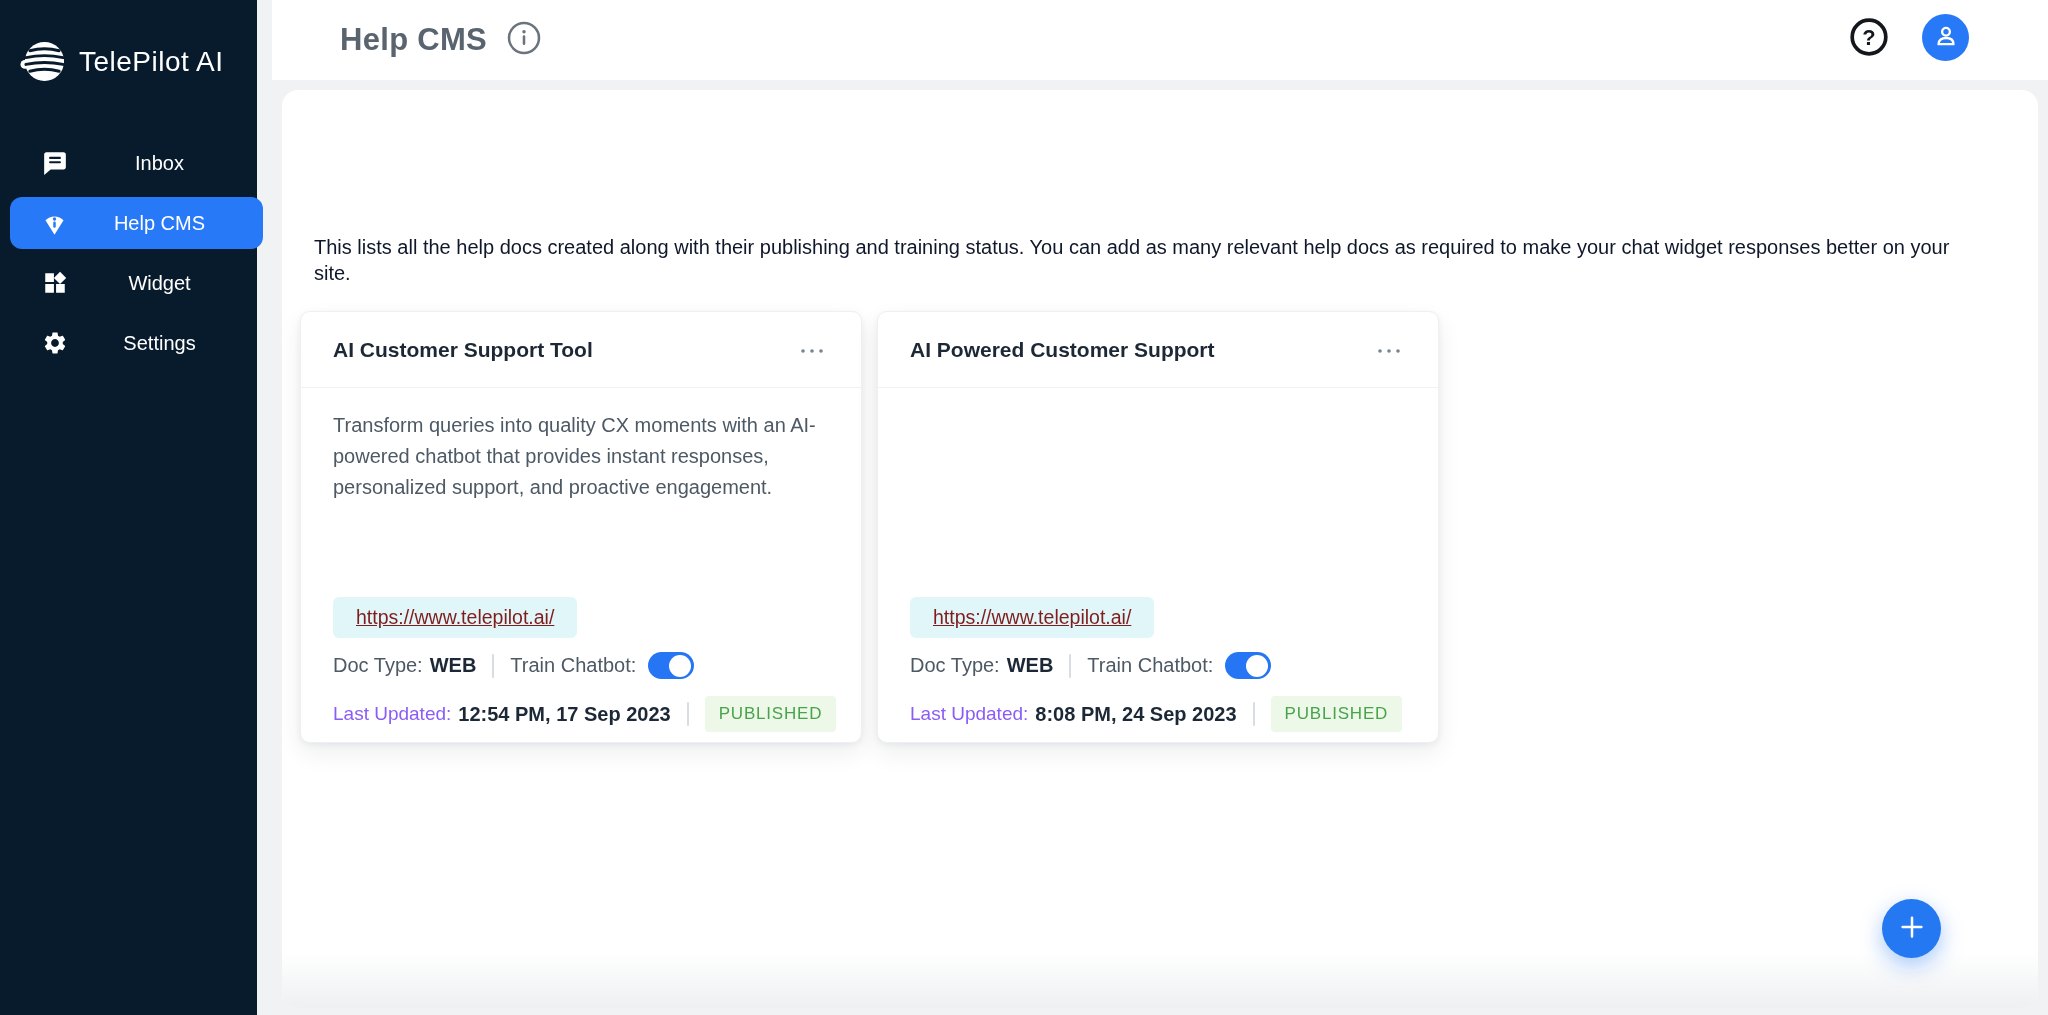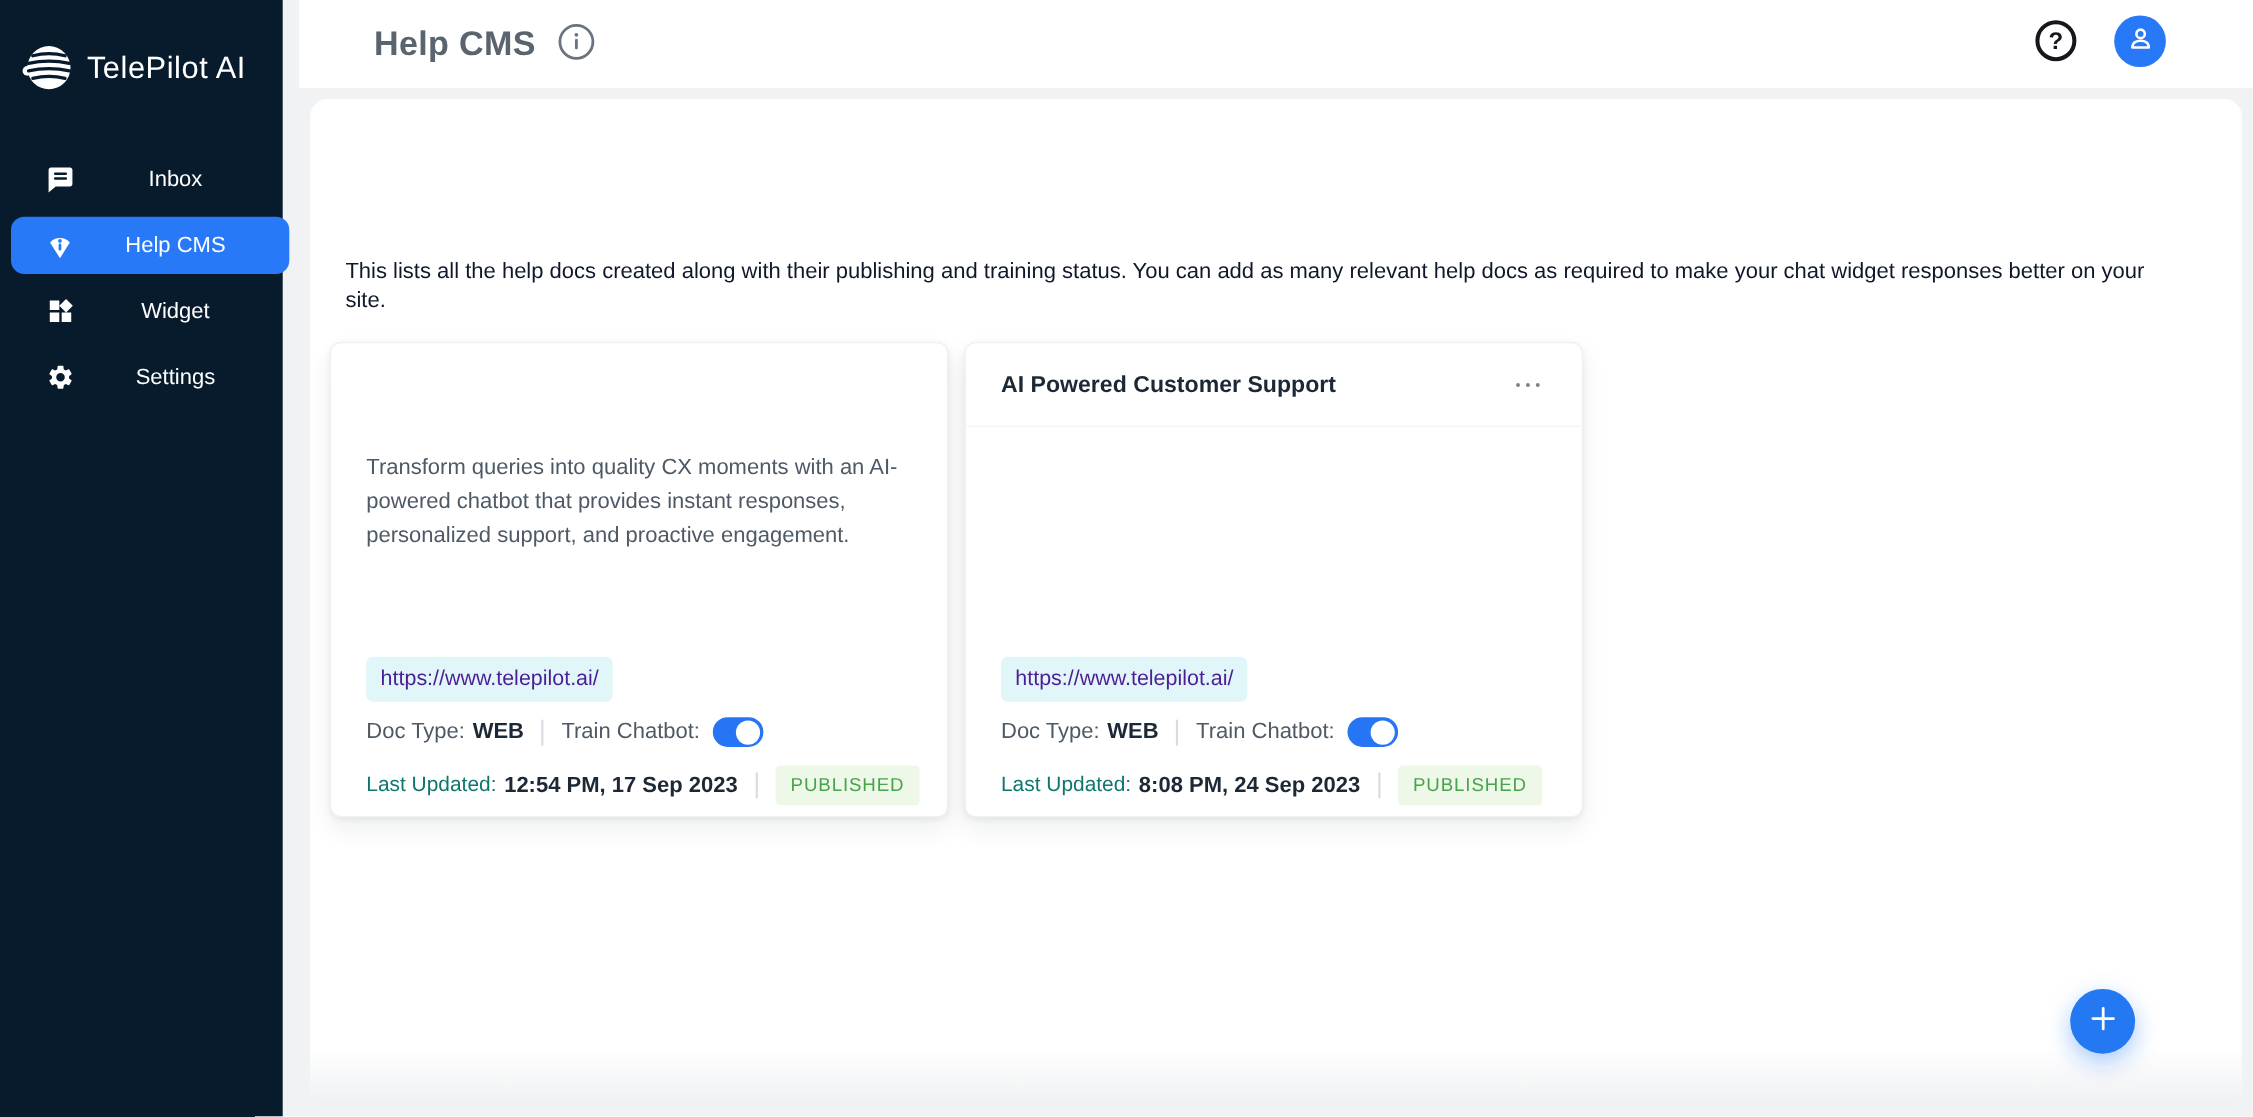--- a/index.html
+++ b/index.html
@@ -35,26 +35,26 @@
   .panel-desc { position:absolute; left:32px; top:144px; width:1660px; font-size:20px; line-height:26px; color:#0f172a; }
 
   
   .cards-row { position:absolute; left:18px; top:221px; display:flex; gap:15px; }
   .doc-card { position:relative; width:562px; height:432px; background:#ffffff; border:1px solid #eef0f3; border-radius:10px;
               box-shadow:0 2px 6px rgba(16,24,40,.06), 0 10px 24px rgba(16,24,40,.07); }
   .card-header { position:relative; height:76px; border-bottom:1px solid #f0f2f5; }
   .card-title { position:absolute; left:32px; top:50%; transform:translateY(-50%); font-size:21px; font-weight:700; color:#1d2836; }
   .card-menu { position:absolute; right:30px; top:50%; transform:translateY(-50%); padding:6px; cursor:pointer; }
   .card-desc { position:absolute; left:32px; top:98px; width:486px; font-size:20px; line-height:31px; color:#4d5965; }
-  .url-chip { position:absolute; left:32px; top:285px; display:inline-block; background:#e1f6f9; color:#4c1d95;
-              font-size:19.5px; padding:9px 13px; border-radius:6px; cursor:pointer; }
+  .url-chip { position:absolute; left:32px; top:285px; display:inline-block; background:#e1f6f9; color:#7f1d1d;
+              font-size:19.5px; padding:9px 23px; border-radius:6px; cursor:pointer;text-decoration:underline; }
   .meta-row1 { position:absolute; left:32px; top:340px; display:flex; align-items:center; font-size:20px; }
   .meta-row2 { position:absolute; left:32px; top:384px; display:flex; align-items:center; font-size:19px; }
   .meta-label { color:#4d5965; }
-  .meta-label.light { color:#0f766e; }
+  .meta-label.light { color:#8b5cf6; }
   .meta-value { font-weight:700; color:#1d2836; margin-left:7px; font-size:20px; }
   .v-div { width:2px; height:24px; background:#d8dde3; margin:0 16px; border-radius:1px; }
   .toggle { position:relative; width:46px; height:27px; border-radius:14px; background:#c9d2da; margin-left:12px; cursor:pointer; }
   .toggle.on { background:#2575f5; }
   .toggle .knob { position:absolute; top:2.5px; right:3px; width:22px; height:22px; border-radius:50%; background:#ffffff; }
   .status-badge { background:#edf8e8; color:#47a44b; font-size:17px; font-weight:400; letter-spacing:.8px;
                   padding:8px 14px; border-radius:4px; }
 
   
   .fab { position:absolute; left:1882px; top:899px; width:59px; height:59px; border-radius:50%; background:#2478f2;
@@ -148,20 +148,30 @@
   </div>
 </header>
 
 <main class="content">
   <section class="panel">
     <p class="panel-desc">This lists all the help docs created along with their publishing and training status. You can add as many relevant help docs as required to make your chat widget responses better on your site.</p>
 
     <div class="cards-row">
 
       <article class="doc-card">
+        <div class="card-header">
+          <span class="card-title">AI Customer Support Tool</span>
+          <span class="card-menu">
+            <svg width="26" height="8" viewBox="0 0 26 8">
+              <circle cx="4" cy="4" r="1.8" fill="#79838f"></circle>
+                <circle cx="13" cy="4" r="1.8" fill="#79838f"></circle>
+                <circle cx="22" cy="4" r="1.8" fill="#79838f"></circle>
+            </svg>
+          </span>
+        </div>
         <p class="card-desc">Transform queries into quality CX moments with an AI-powered chatbot that provides instant responses, personalized support, and proactive engagement.</p>
         <span class="url-chip">https://www.telepilot.ai/</span>
         <div class="meta-row1">
           <span class="meta-label">Doc Type:</span>
           <span class="meta-value">WEB</span>
           <span class="v-div"></span>
           <span class="meta-label">Train Chatbot:</span>
           <span class="toggle on">
               <span class="knob"></span>
             </span>

